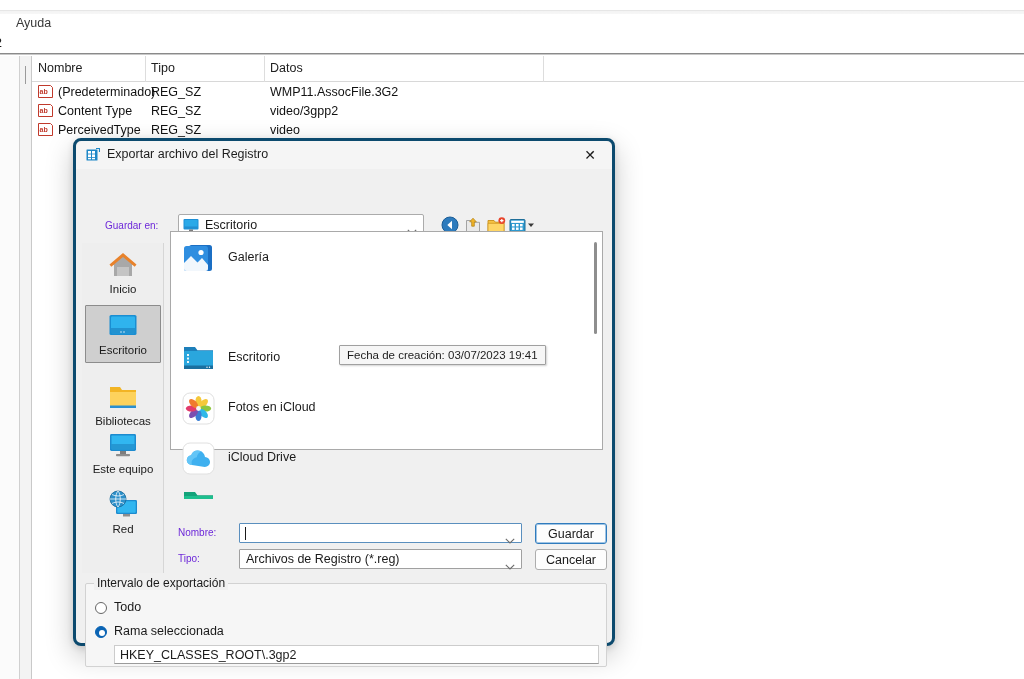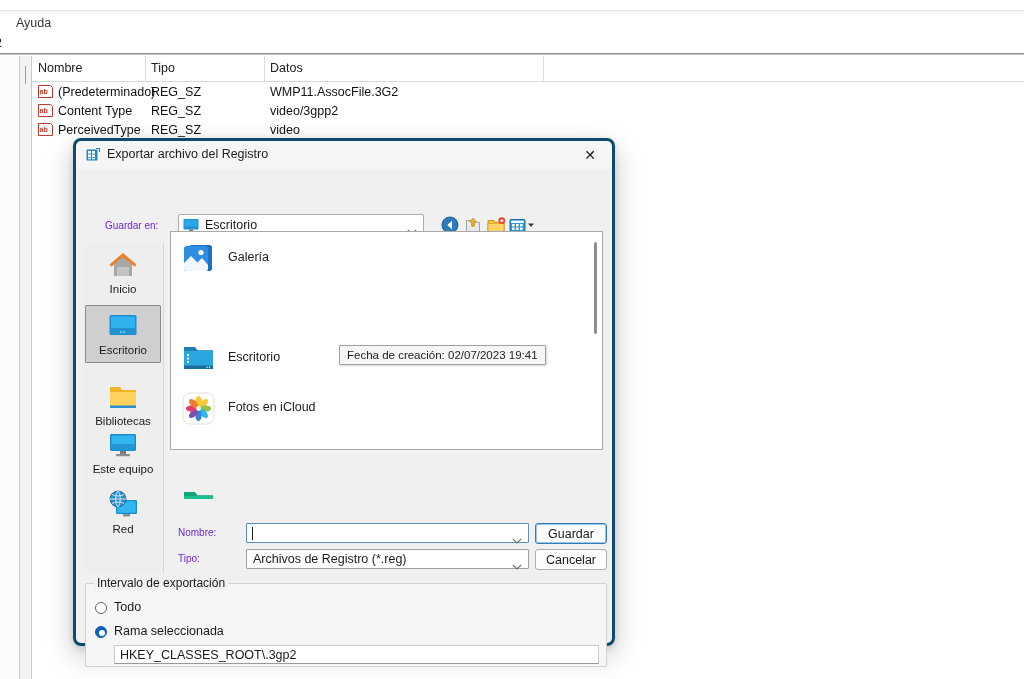--- a/index.html
+++ b/index.html
@@ -192,21 +192,21 @@
     border-radius: 1px;
     box-shadow: 1px 1px 2px rgba(0,0,0,0.18);
     display: flex; align-items: center;
     font-size: 11.5px; color: #1d1d1d; white-space: nowrap;
   }
 
   
   .nm-label { position: absolute; left: 102px; top: 358px; }
   .ty-label { position: absolute; left: 102px; top: 384px; }
   .fld {
-    position: absolute; left: 170px; width: 283px; height: 20px;
+    position: absolute; left: 163px; width: 283px; height: 20px;
     background: #ffffff; border: 1px solid #7a7a7a; border-radius: 1px;
   }
   .fld.name { top: 354px; border-color: #5a8fbe; }
   .fld.type { top: 380px; border-color: #a0a0a0; }
   .fld .ftext {
     position: absolute; left: 6px; top: 2px; font-size: 12.5px; color: #1a1a1a;
   }
   .fld .chev { position: absolute; right: 6px; top: 6px; width: 10px; height: 6px; }
   .caret {
     position: absolute; left: 5px; top: 3px; width: 1px; height: 13px;
@@ -524,37 +524,47 @@
               <ellipse cx="0" cy="-7" rx="3.1" ry="5.6" fill="#7b4fb0" transform="rotate(225)"></ellipse>
               <ellipse cx="0" cy="-7" rx="3.1" ry="5.6" fill="#e23b6c" transform="rotate(270)"></ellipse>
               <ellipse cx="0" cy="-7" rx="3.1" ry="5.6" fill="#f07a2e" transform="rotate(315)"></ellipse>
               <circle cx="0" cy="0" r="2.4" fill="#f4f4f4"></circle>
             </g>
           </svg>
         </span>
         <span class="flabel">Fotos en iCloud</span>
       </div>
 
+      <div class="fitem" style="top:201px;">
+        <span class="ficon">
+          <svg viewBox="0 0 33 33" width="33" height="33">
+            <rect x="1" y="1" width="31" height="31" rx="7" fill="#ffffff" stroke="#e0e0e0" stroke-width="1"></rect>
+            <path d="M10 23c-3 0-5.2-2.2-5.2-4.9 0-2.5 1.9-4.6 4.4-4.9C10 10.4 12.6 8.5 15.7 8.5c3.9 0 7 2.9 7.3 6.6 2.8.2 5 2.4 5 5 0 2.7-2.3 4.9-5.2 4.9z" fill="#3fb0ef"></path>
+            <path d="M10 23c-3 0-5.2-2.2-5.2-4.9 0-2.5 1.9-4.6 4.4-4.9C10 10.4 12.6 8.5 15.7 8.5c1.3 0 2.5.3 3.5.9-2.4 1-4.1 3.2-4.4 5.8-2.9.4-5.2 2.8-5.2 5.6 0 .8.2 1.5.5 2.2z" fill="#63c5f7"></path>
+          </svg>
+        </span>
+        <span class="flabel">iCloud Drive</span>
+      </div>
 
       <div class="fitem" style="top:251px; height:16px; overflow:hidden;">
         <span class="ficon" style="top:4px;">
           <svg viewBox="0 0 33 33" width="33" height="33">
             <path d="M2 5h11l2.4 3.2H31V27H2z" fill="#13a37a"></path>
             <rect x="2" y="9" width="29" height="18" rx="1" fill="#1dbf8e"></rect>
           </svg>
         </span>
         <span class="flabel"></span>
       </div>
 
       <div class="fl-scrollbar">
         <div class="fl-thumb"></div>
       </div>
     </div>
 
-    <div class="tooltip">Fecha de creación: 02/07/2023 19:41</div>
+    <div class="tooltip">Fecha de creación: 03/07/2023 19:41</div>
 
     <span class="lbl nm-label">Nombre:</span>
     <div class="fld name">
       <span class="caret"></span>
       <span class="ftext"></span>
       <span class="chev">
         <svg viewBox="0 0 10 6" width="10" height="6">
           <path d="M0.8 0.8L5 5 9.2 0.8" fill="none" stroke="#6b6b6b" stroke-width="1.1"></path>
         </svg>
       </span>

